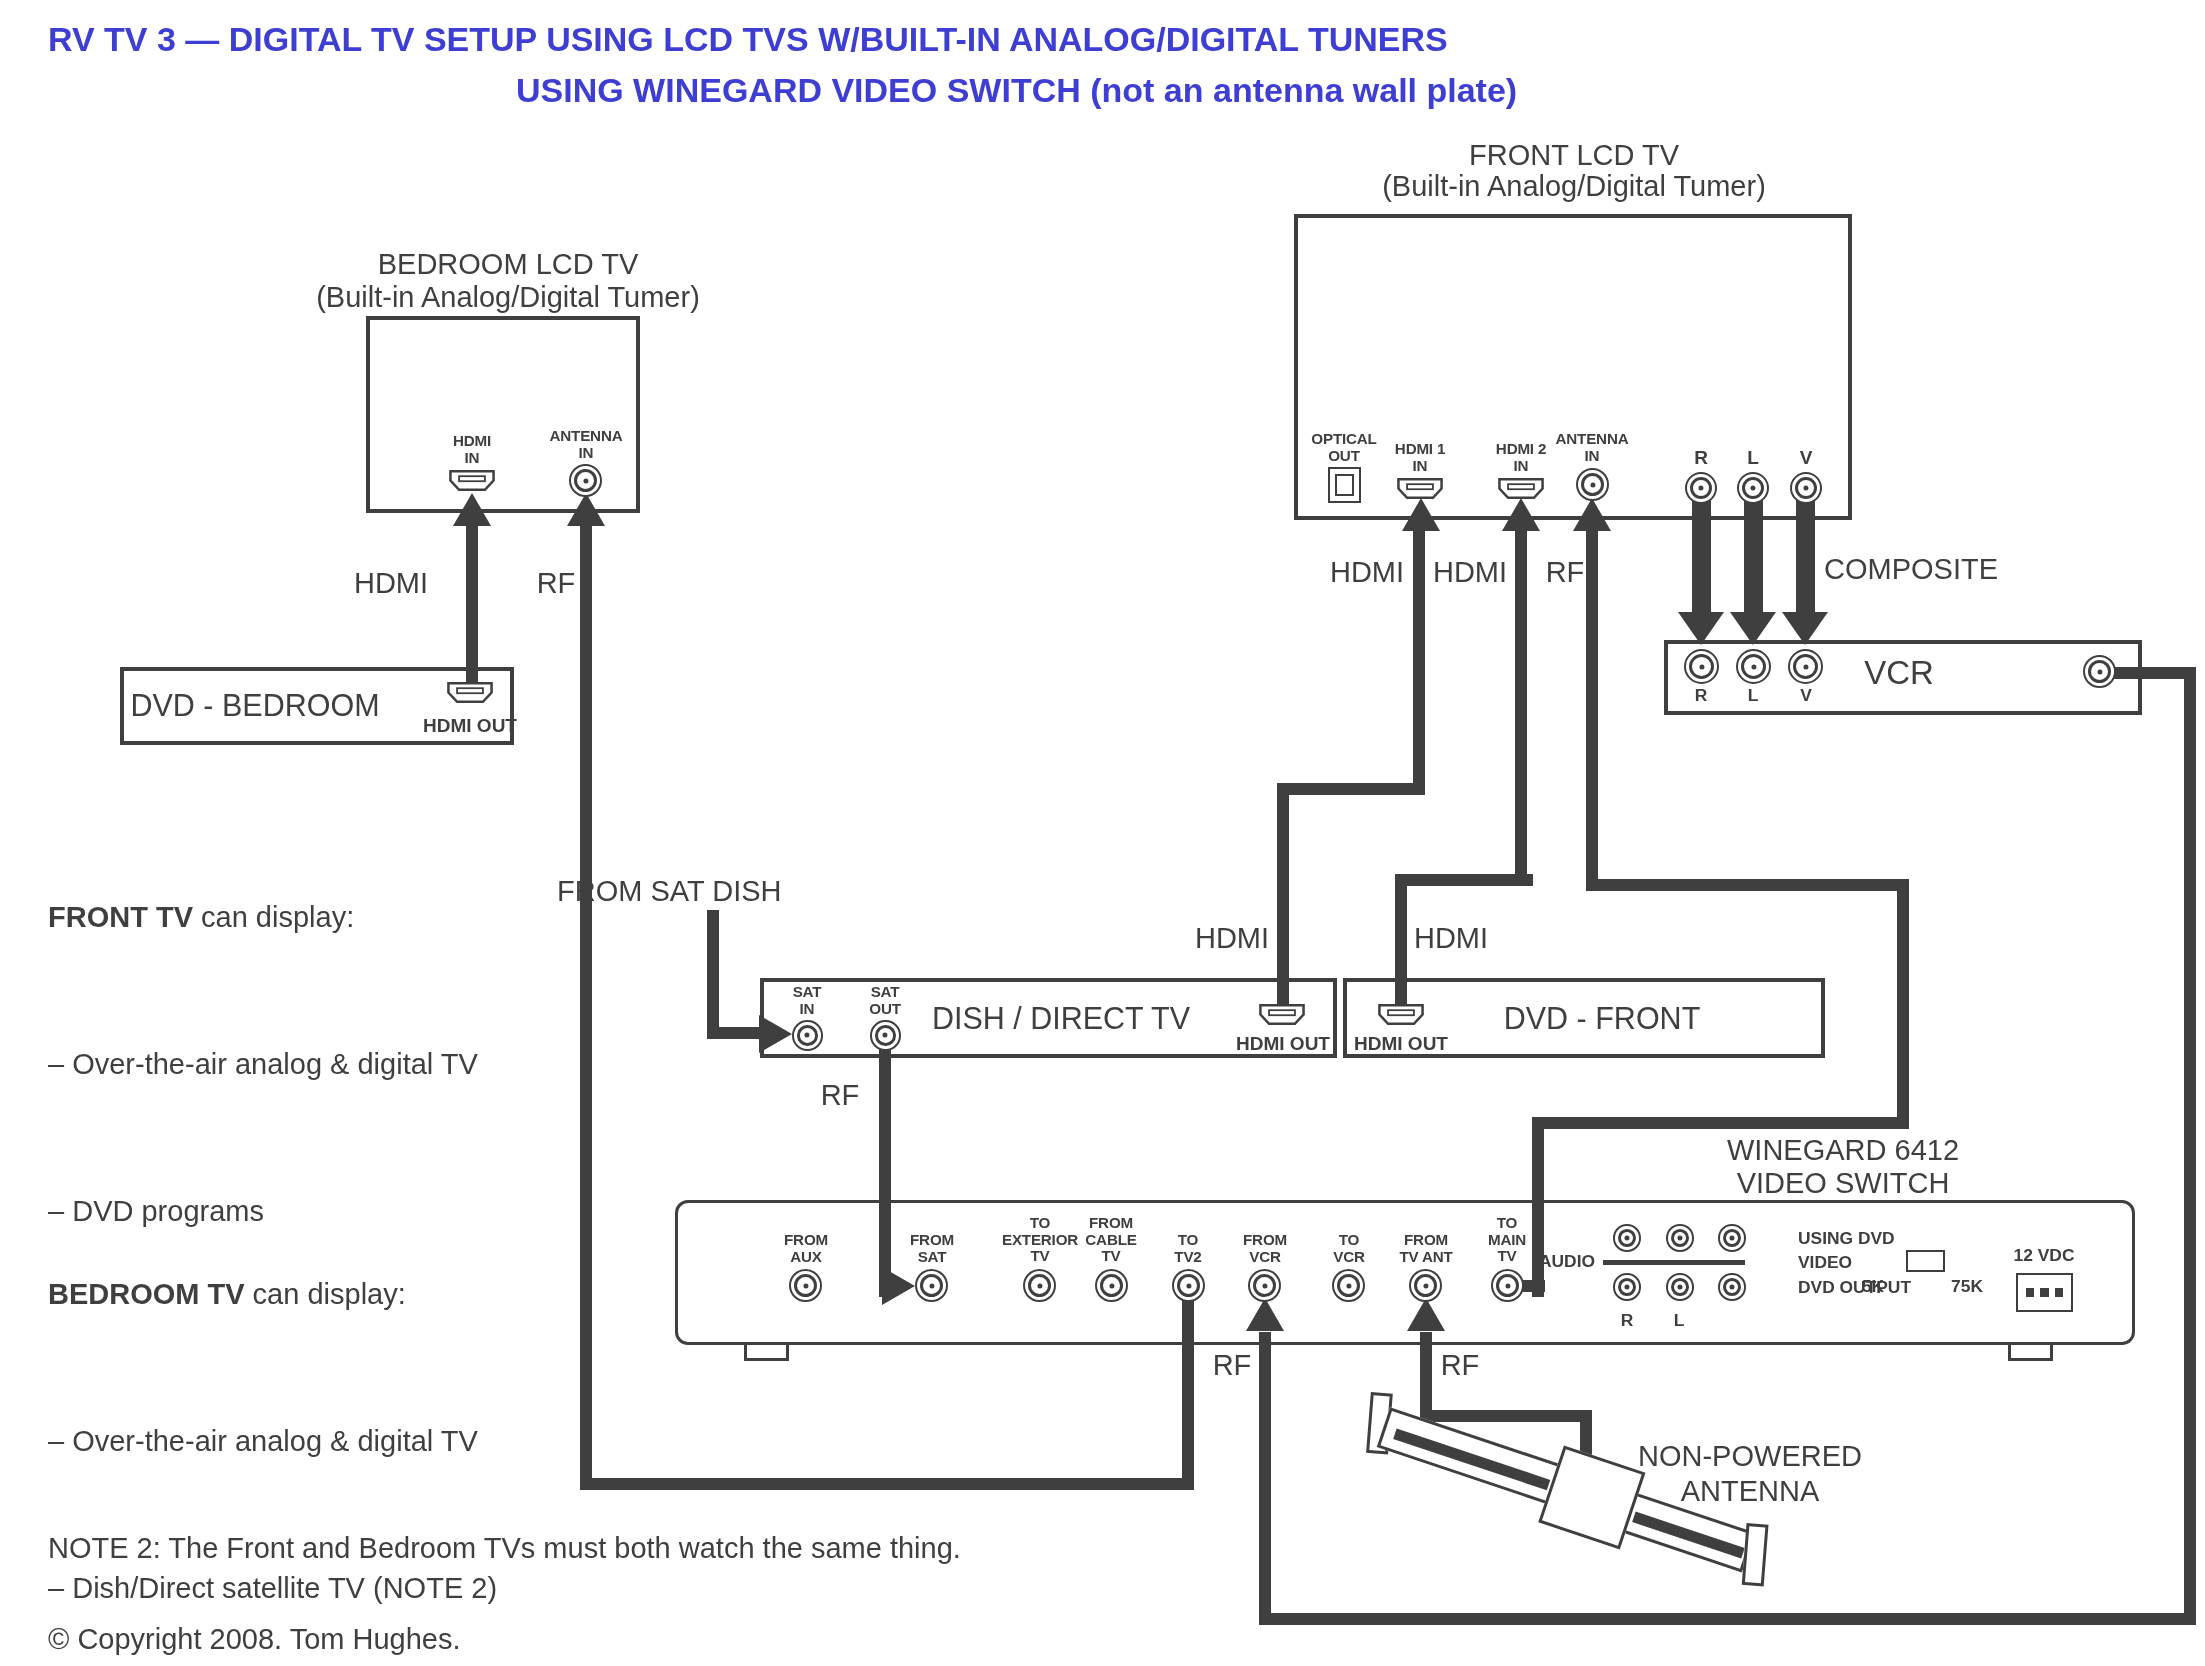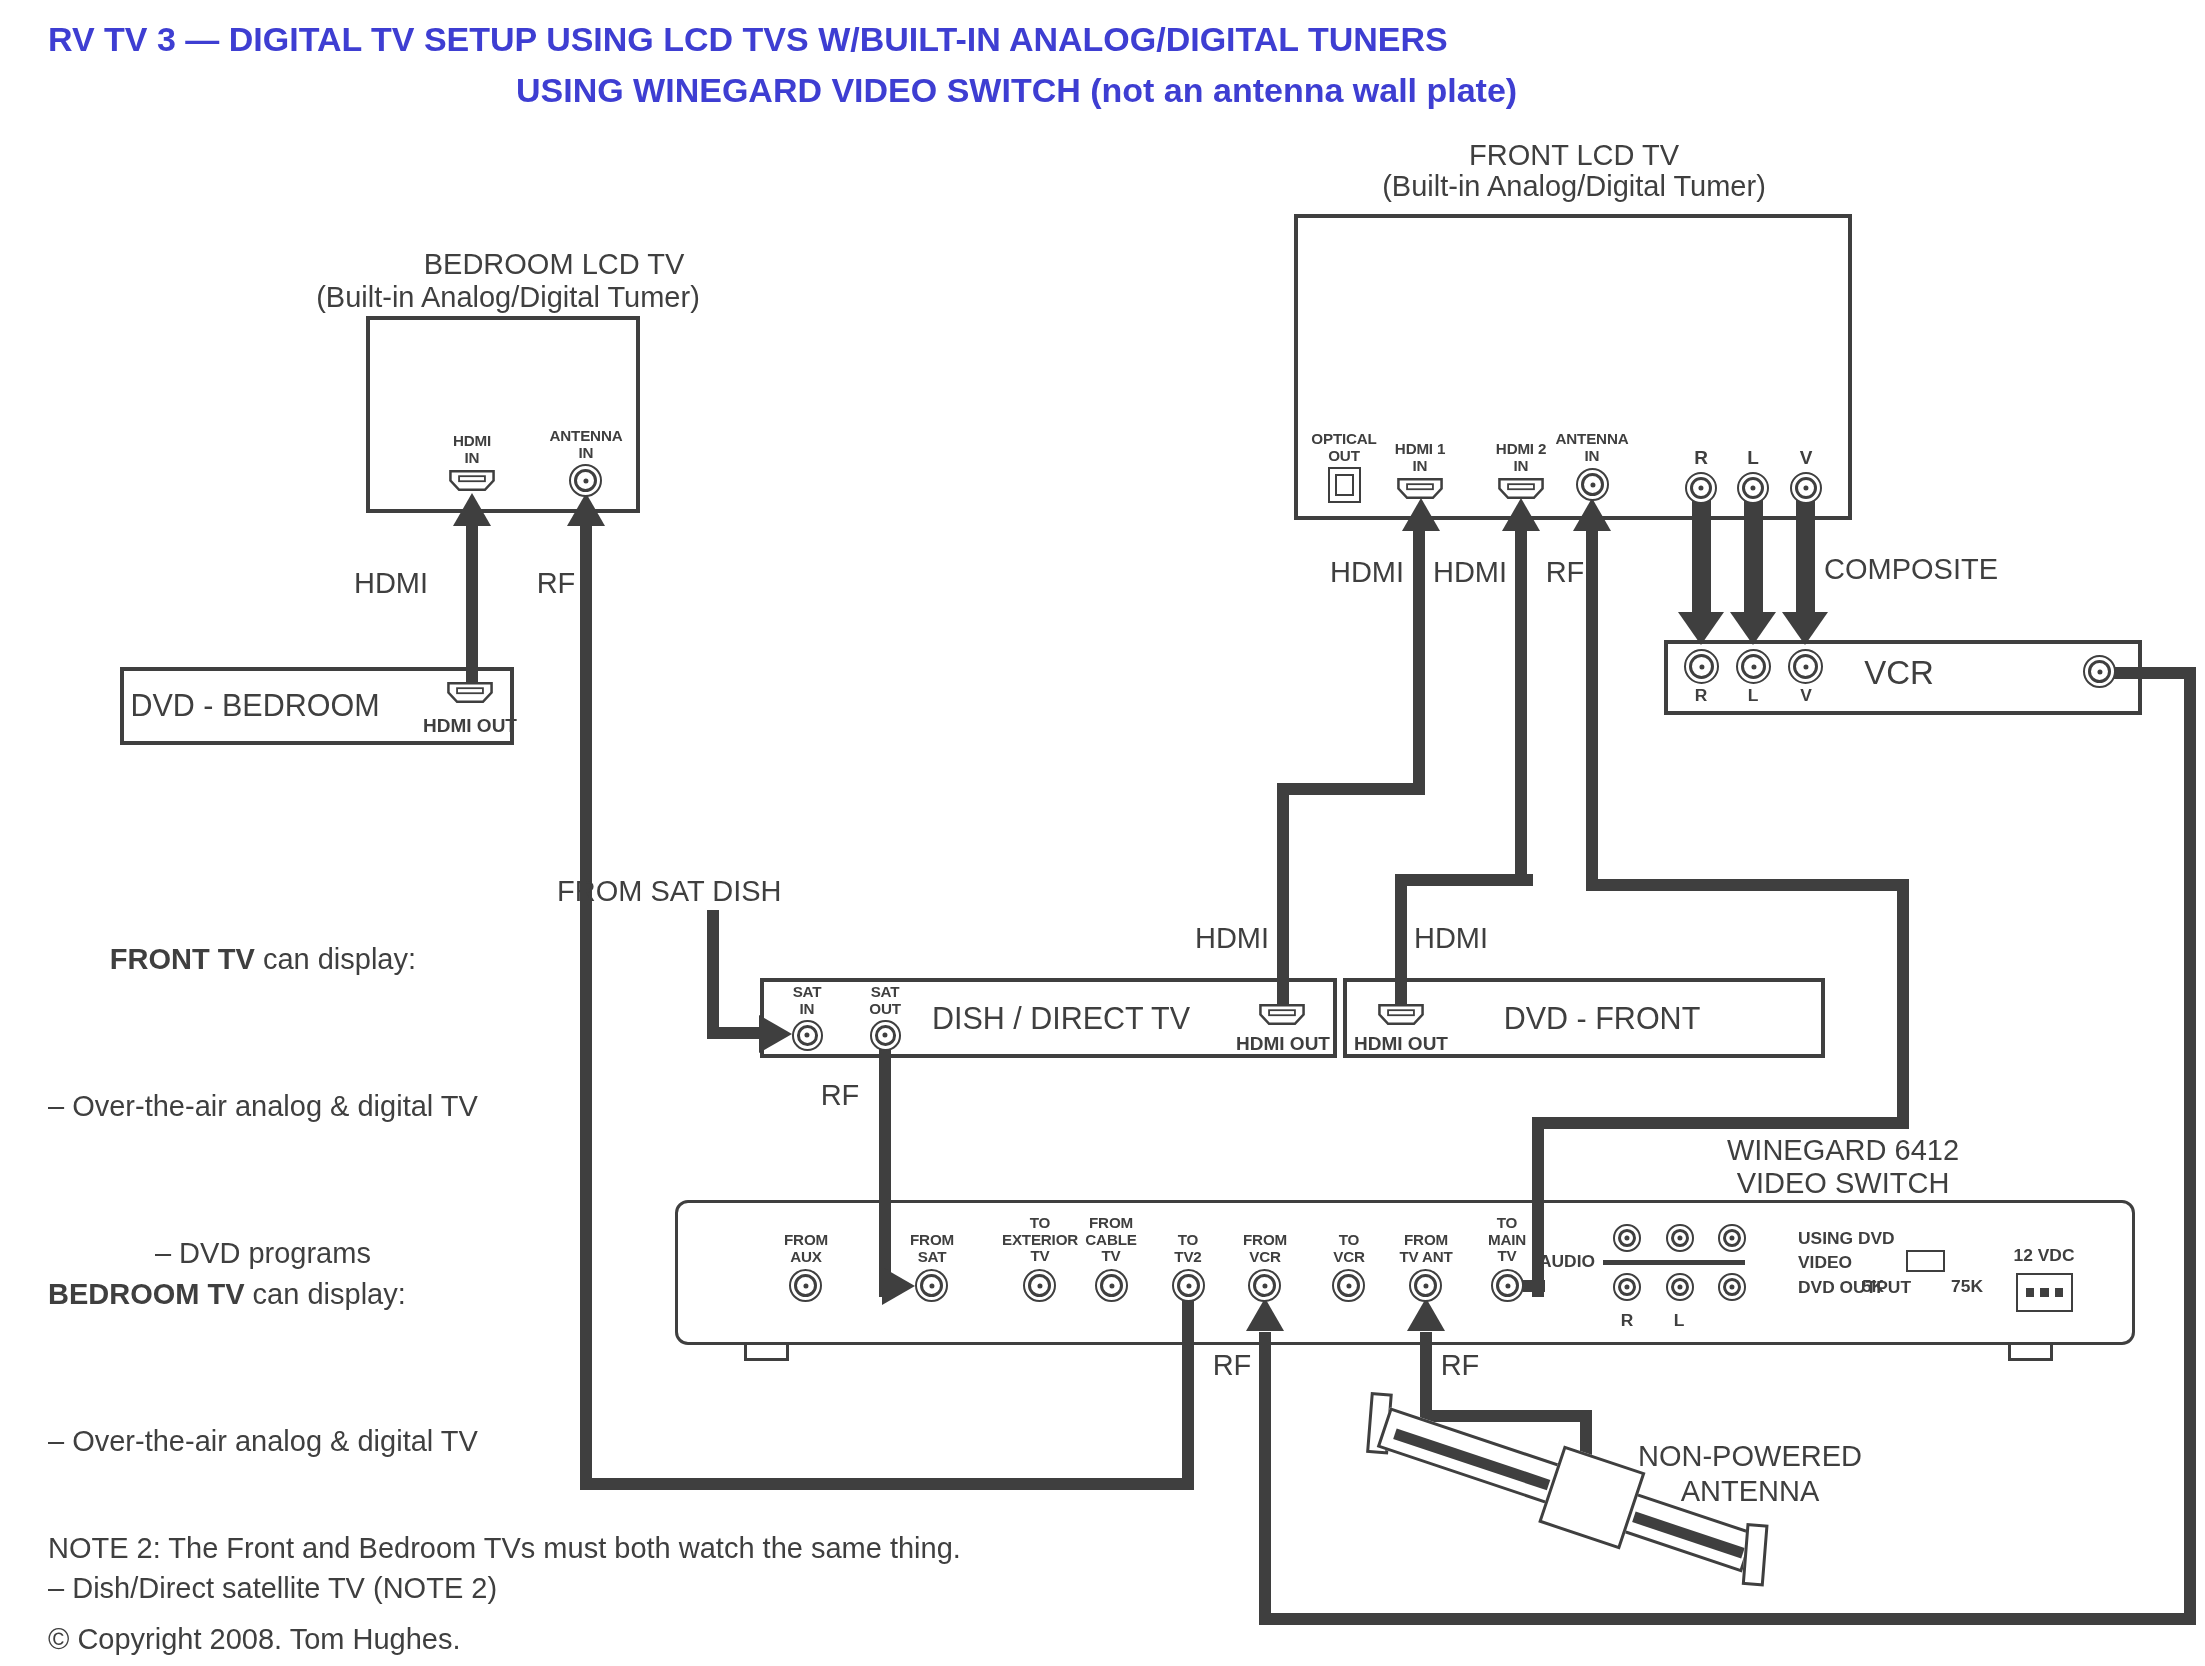--- a/index.html
+++ b/index.html
@@ -47,21 +47,21 @@
   .ant-bar,.ant-mid,.ant-cap{position:absolute;background:#fff;border:3.6px solid var(--ink);box-sizing:border-box;}
   .ant-mid{z-index:2;}
   .ant-stripe{position:absolute;background:var(--ink);}
 </style>
 </head>
 <body>
 
 <div class="title" style="left:48px;top:20.3px;">RV TV 3 — DIGITAL TV SETUP USING LCD TVS W/BUILT-IN ANALOG/DIGITAL TUNERS</div>
 <div class="title" style="left:516px;top:71px;">USING WINEGARD VIDEO SWITCH (not an antenna wall plate)</div>
 
-<div class="lbl ttl" style="left:508px;top:264px;margin-left:46px;">BEDROOM LCD TV</div>
+<div class="lbl ttl" style="left:508px;top:264px;">BEDROOM LCD TV</div>
 <div class="lbl ttl" style="left:508px;top:297px;">(Built-in Analog/Digital Tumer)</div>
 <div class="box" style="left:366px;top:316px;width:274px;height:197px;"></div>
 <div class="lbl port lbl-up" style="left:472px;top:466px;">HDMI
 IN</div>
 <svg class="hdmi" style="left:449px;top:469px;" width="46" height="23" viewBox="0 0 64 30">
     <path d="M2,2 H62 V15 L50,28 H14 L2,15 Z"></path>
     <rect x="14" y="9" width="36" height="7"></rect>
   </svg>
 <div class="lbl port lbl-up" style="left:586px;top:461px;">ANTENNA
 IN</div>
@@ -268,21 +268,21 @@
 <div class="lbl cab" style="left:1470px;top:572px;">HDMI</div>
 <div class="lbl cab" style="left:1565px;top:572px;">RF</div>
 <div class="lbl cab" style="left:1911px;top:569px;">COMPOSITE</div>
 <div class="lbl cab" style="left:1232px;top:938px;">HDMI</div>
 <div class="lbl cab" style="left:1451px;top:938px;">HDMI</div>
 <div class="lbl cab" style="left:840px;top:1095px;">RF</div>
 <div class="lbl cab" style="left:1232px;top:1365px;">RF</div>
 <div class="lbl cab" style="left:1460px;top:1365px;">RF</div>
 <div class="lbl-left cab" style="left:517px;top:891px;">FROM SAT DISH</div>
 
-<div class="tblock" style="left:48px;top:837px;text-align:center;">
+<div class="tblock" style="left:48px;top:795px;">
   <div><b>FRONT TV</b><span> can display:</span></div>
   <div>– Over-the-air analog &amp; digital TV</div>
   <div>– DVD programs</div>
 </div>
 <div class="tblock" style="left:48px;top:1172px;">
   <div><b>BEDROOM TV</b><span> can display:</span></div>
   <div>– Over-the-air analog &amp; digital TV</div>
   <div>– Dish/Direct satellite TV (NOTE 2)</div>
   
   

